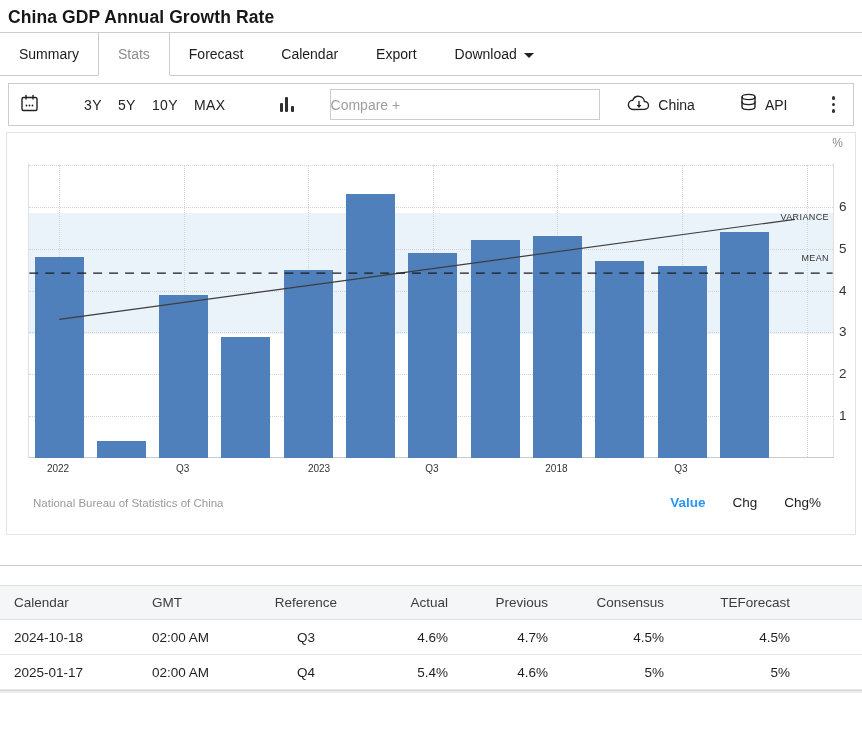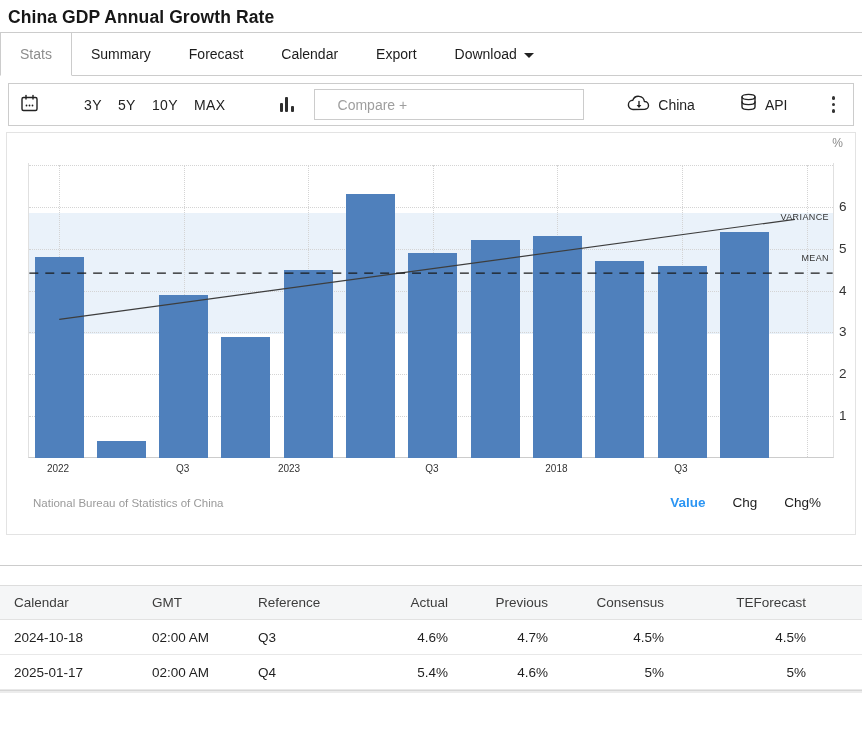--- a/index.html
+++ b/index.html
@@ -19,22 +19,22 @@
     border-right: 5px solid transparent; border-top: 5px solid #222; margin-left: 7px; vertical-align: 1px; }
 
   
   .toolbar { margin: 7px 8px 0; border: 1px solid #ccc; height: 43px;
     display: flex; align-items: center; font-size: 14px; color: #222; }
   .cal-btn { margin-left: 10px; display: flex; align-items: center; cursor: pointer; }
   .ranges { display: flex; margin-left: 36px; gap: 0; }
   .range-btn { padding: 0 8px; cursor: pointer; letter-spacing: 0.4px; }
   .chart-type-btn { margin-left: 46px; cursor: pointer; display: flex; align-items: end; gap: 2px; }
   .ct-bar { width: 3px; background: #2f2f2f; border-radius: 1px; }
-  .compare-box { margin-left: 20px; width: 270px; height: 31px; border: 1px solid #ccc;
-    font-size: 14px; padding: 0 23px; color: #333; outline: none;
+  .compare-box { margin-left: 36px; width: 270px; height: 31px; border: 1px solid #ccc;
+    font-size: 14px; padding: 0 0; color: #333; outline: none;
     font-family: "Liberation Sans", "DejaVu Sans", sans-serif; }
   .compare-box::placeholder { color: #9e9e9e; }
   .tool-right { margin-left: auto; display: flex; align-items: center; }
   .tool-link { display: flex; align-items: center; gap: 7px; cursor: pointer; margin-right: 44px; }
   .kebab { display: flex; flex-direction: column; gap: 3px; margin-right: 18px; cursor: pointer; }
   .kebab i { width: 3.5px; height: 3.5px; border-radius: 50%; background: #333; }
 
   
   .chart-card { position: relative; margin: 6px 6px 0; height: 403px;
     border: 1px solid #e3e3e3; background: #fff; }
@@ -57,38 +57,38 @@
 
   .divider { margin-top: 30px; border-top: 1px solid #ccc; }
 
   
   table.cal { width: 862px; margin-top: 19px; border-collapse: collapse; font-size: 13.5px; }
   table.cal th { font-weight: normal; color: #3c3c3c; background: #f5f6f7;
     border-top: 1px solid #ddd; border-bottom: 1px solid #e2e2e2; height: 34px; }
   table.cal td { color: #1f1f1f; height: 35px; border-bottom: 1px solid #e8e8e8; margin-left: 20px; }
   .c-left { text-align: left; padding-left: 14px; }
   .c-left2 { text-align: left; padding-left: 12px; }
-  .c-center { text-align: left; }
+  .c-center { text-align: center; }
   .c-right { text-align: right; padding-right: 16px; }
   .c-right-sm { text-align: right; padding-right: 12px; }
-  .c-right-lg { text-align: right; padding-right: 56px; }
+  .c-right-lg { text-align: right; padding-right: 72px; }
   .bottom-strip { height: 3px; background: #ececec; border-top: 1px solid #d6d6d6; }
 
   svg .stroke { stroke: #222; fill: none; stroke-width: 1.4; stroke-linecap: round; stroke-linejoin: round; }
 </style>
 </head>
 <body>
 
 <div class="title-bar">
   <h1>China GDP Annual Growth Rate</h1>
 </div>
 
 <div class="tab-bar">
+    <div class="tab">Summary</div>
     <div class="tab active">Stats</div>
-    <div class="tab">Summary</div>
     <div class="tab">Forecast</div>
     <div class="tab">Calendar</div>
     <div class="tab">Export</div>
     <div class="tab">Download<span class="caret"></span></div>
   </div>
 
 <div class="toolbar">
   <span class="cal-btn">
     <span>
       <svg width="21" height="21" viewBox="0 0 21 21">
@@ -188,21 +188,21 @@
       <span>Chg%</span>
     </span>
 <span class="ytick" style="top: 275.156px;">1</span>
     <span class="ytick" style="top: 233.312px;">2</span>
     <span class="ytick" style="top: 191.468px;">3</span>
     <span class="ytick" style="top: 149.624px;">4</span>
     <span class="ytick" style="top: 107.78px;">5</span>
     <span class="ytick" style="top: 65.9362px;">6</span>
     <span class="xtick" style="left: 51px;">2022</span>
     <span class="xtick" style="left: 175.6px;">Q3</span>
-    <span class="xtick" style="left: 282px;">2023</span>
+    <span class="xtick" style="left: 312px;">2023</span>
     <span class="xtick" style="left: 424.8px;">Q3</span>
     <span class="xtick" style="left: 549.4px;">2018</span>
     <span class="xtick" style="left: 674px;">Q3</span>
   </div>
 
 <div class="divider"></div>
 
 <table class="cal">
   <colgroup>
     <col style="width:140px">

